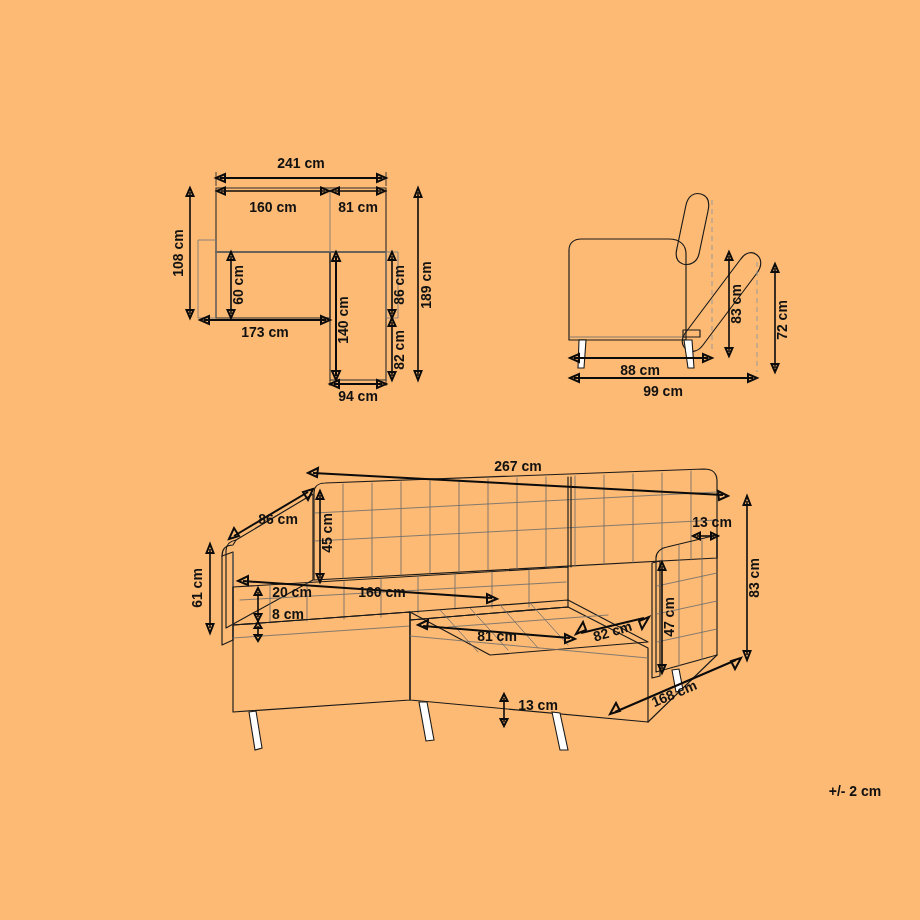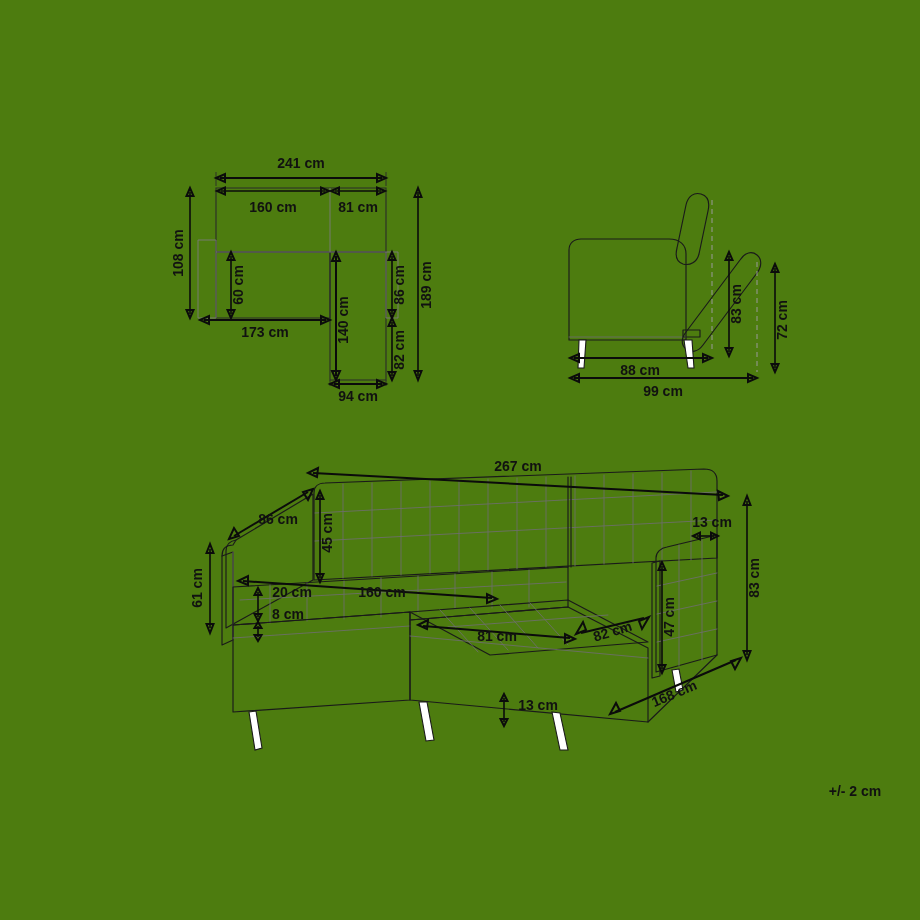--- a/index.html
+++ b/index.html
@@ -12,21 +12,21 @@
     height: 920px;
     font-family: "Liberation Sans", sans-serif;
     overflow: hidden;
     position: relative;
   }
   #sheet {
     position: absolute;
     left: 0; top: 0;
     width: 920px;
     height: 920px;
-    background: #4d7c0f;
+    background: #fdba74;
   }
   svg.drawing {
     position: absolute;
     left: 0; top: 0;
     width: 920px;
     height: 920px;
     display: block;
   }
   text {
     font-family: "Liberation Sans", sans-serif;

